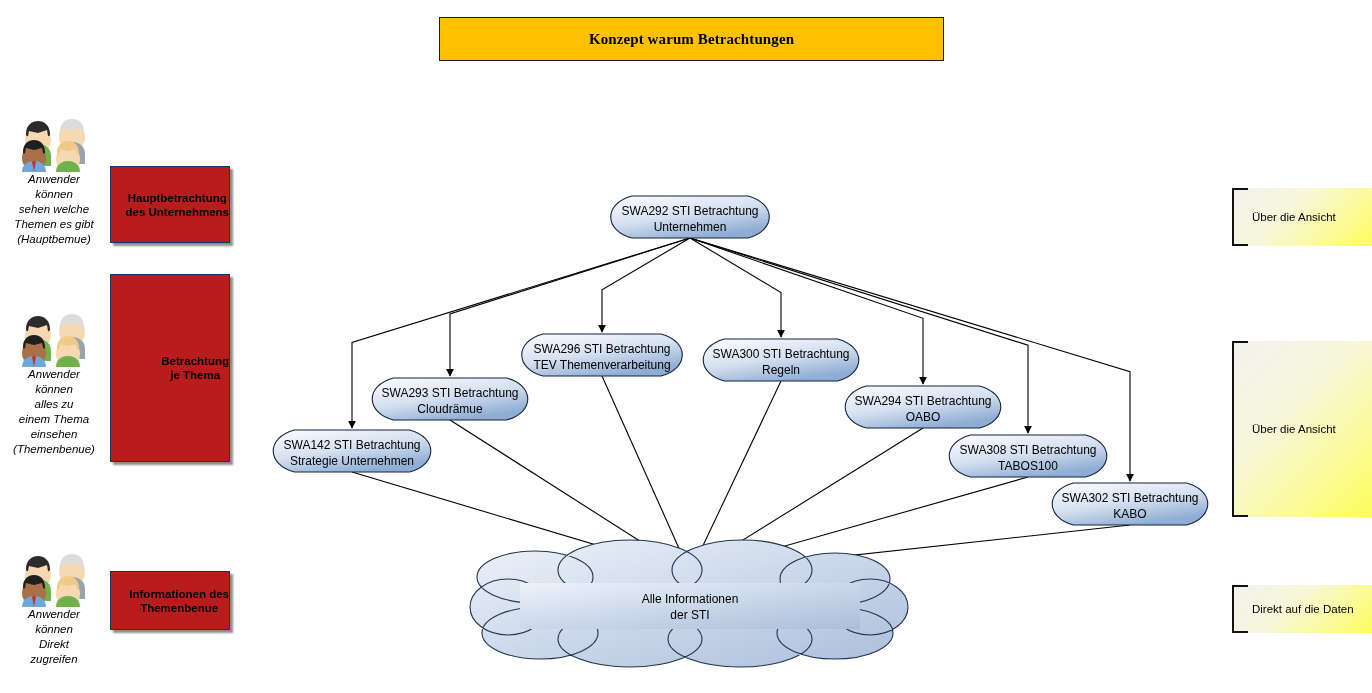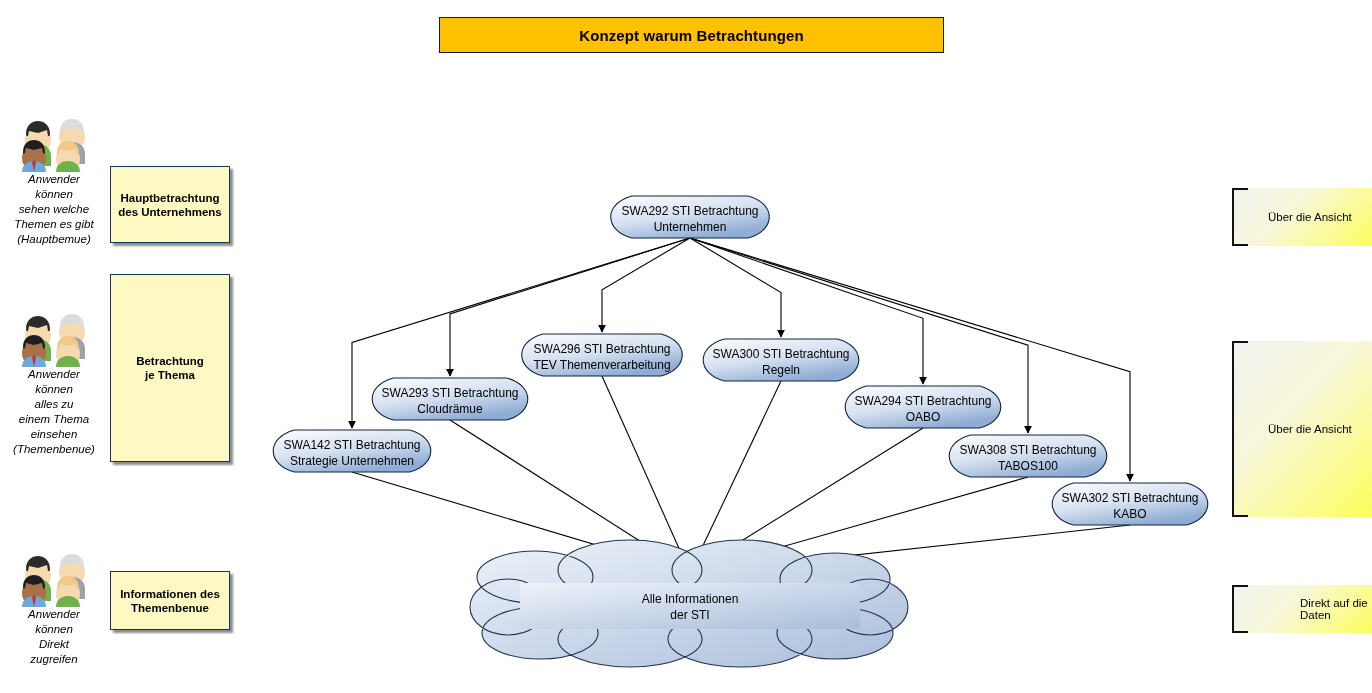--- a/index.html
+++ b/index.html
@@ -15,27 +15,28 @@
     font-family: "Liberation Sans", sans-serif;
     color: #000000;
   }
 
   
   #title-banner {
     position: absolute;
     left: 439px;
     top: 17px;
     width: 505px;
-    height: 36px;
+    height: 44px;
     background: #FFC000;
     border: 1.5px solid #1a1a1a;
     box-sizing: border-box;
     display: flex;
     align-items: center;
     justify-content: center;
+    font-family: Liberation Serif, serif;
   }
   #title-banner .txt {
     font-size: 15px;
     font-weight: bold;
     letter-spacing: 0.1px;
   }
 
   
   .persona {
     position: absolute;
@@ -45,26 +46,26 @@
   .persona .caption {
     font-size: 11.5px;
     line-height: 15px;
     white-space: pre-line;
     font-style: italic;
   }
   .people-icon { width: 88px; height: 62px; margin: 0 auto; display:block; }
 
   .blue-box {
     position: absolute;
-    background: #fef9c3;
+    background: #b91c1c;
     border: 1.3px solid #16365c;
     box-sizing: border-box;
     display: flex;
     align-items: center;
-    justify-content: center;
+    justify-content: flex-end;
     text-align: center;
     box-shadow: 2.5px 2.5px 2px rgba(0,0,0,0.45);
   }
   .blue-box .txt {
     font-size: 11.5px;
     font-weight: bold;
     line-height: 14px;
     white-space: pre-line;
   }
 
@@ -85,21 +86,20 @@
     left: 0;
     width: 14px;
     height: 2px;
     background: #111;
   }
   .legend-note::before { top: 0; }
   .legend-note::after  { bottom: 0; }
   .legend-note .txt {
     font-size: 11.5px;
     padding-left: 18px;
-    margin-left: 16px;
   }
 
   
   #graph-canvas {
     position: absolute;
     left: 0;
     top: 0;
     width: 1372px;
     height: 693px;
     pointer-events: none;
@@ -219,21 +219,21 @@
   <span class="txt">Informationen des
 Themenbenue</span>
 </div>
 
 <div class="legend-note" style="left:1232px; top:188px; width:140px; height:58px;">
   <span class="txt">Über die Ansicht</span>
 </div>
 <div class="legend-note" style="left:1232px; top:341px; width:140px; height:176px;">
   <span class="txt">Über die Ansicht</span>
 </div>
-<div class="legend-note" style="left:1232px; top:585px; width:140px; height:48px;padding-left:32px;">
+<div class="legend-note" style="left:1232px; top:585px; width:140px; height:48px;">
   <span class="txt">Direkt auf die Daten</span>
 </div>
 
 <svg id="graph-canvas">
   <defs>
     <linearGradient id="nodeGrad" x1="0" y1="0" x2="0.55" y2="1">
       <stop offset="0%" stop-color="#fdfdff"></stop>
       <stop offset="55%" stop-color="#d5e0f0"></stop>
       <stop offset="100%" stop-color="#8fadd4"></stop>
     </linearGradient>

